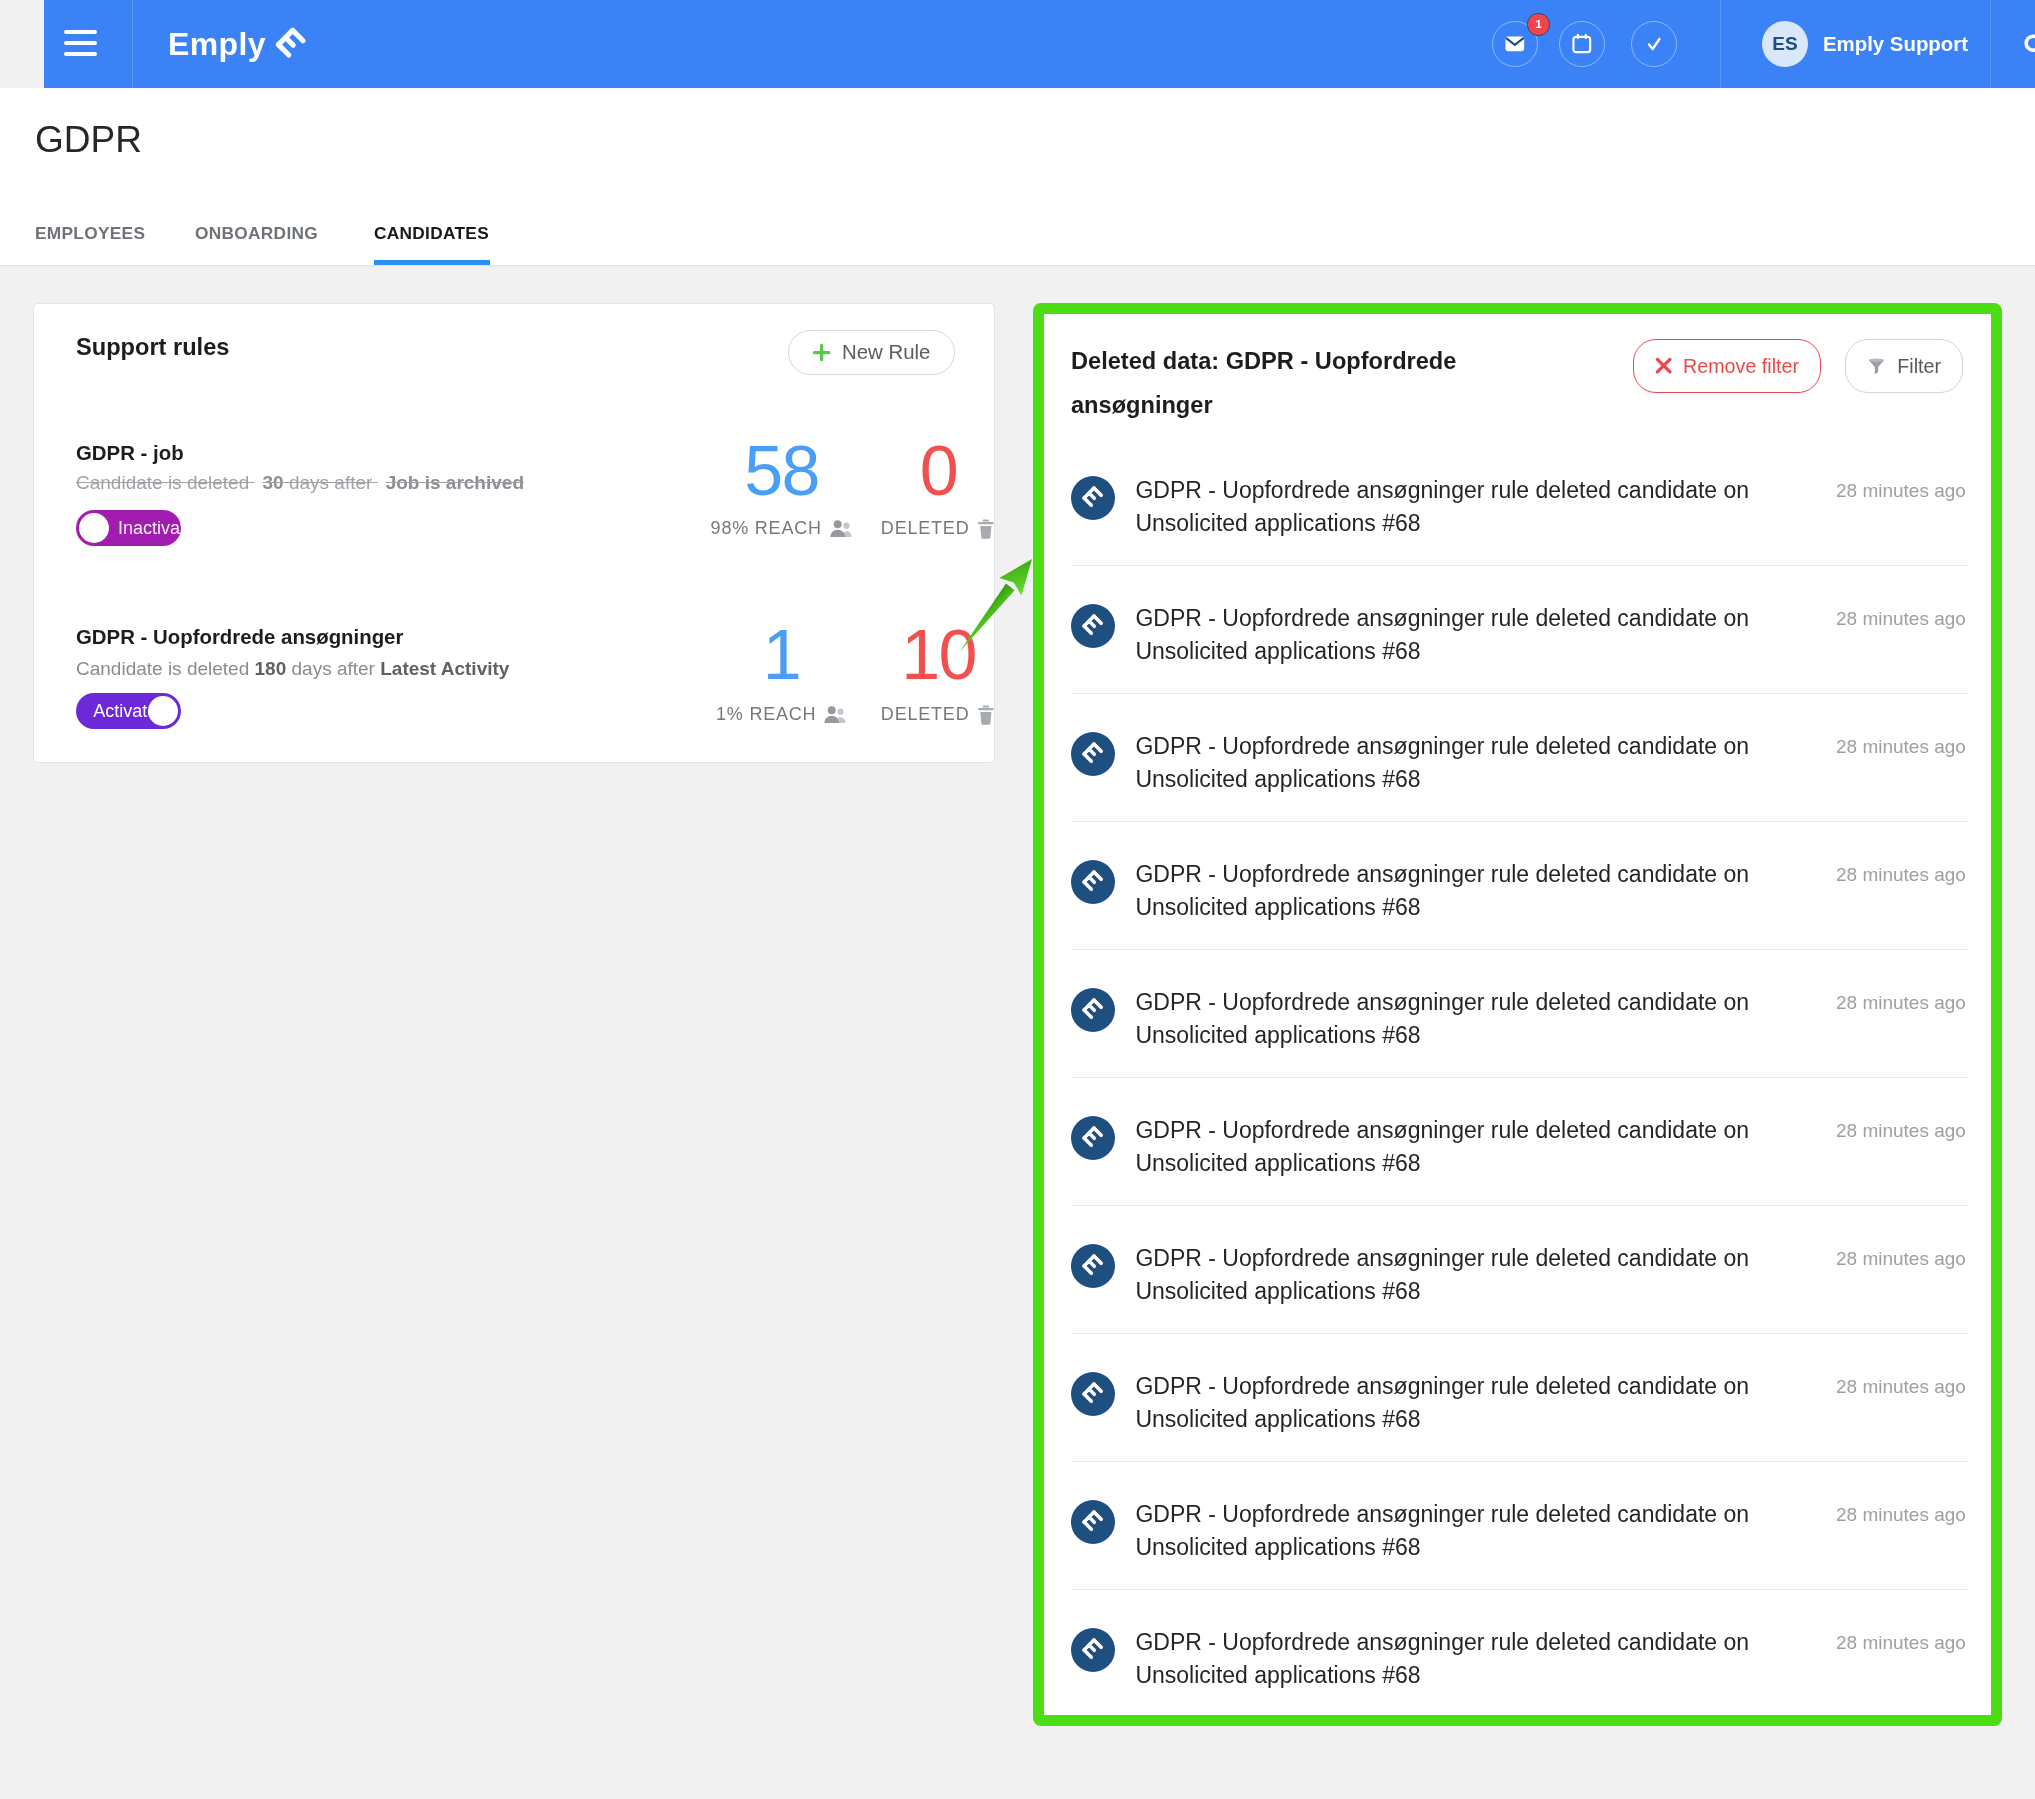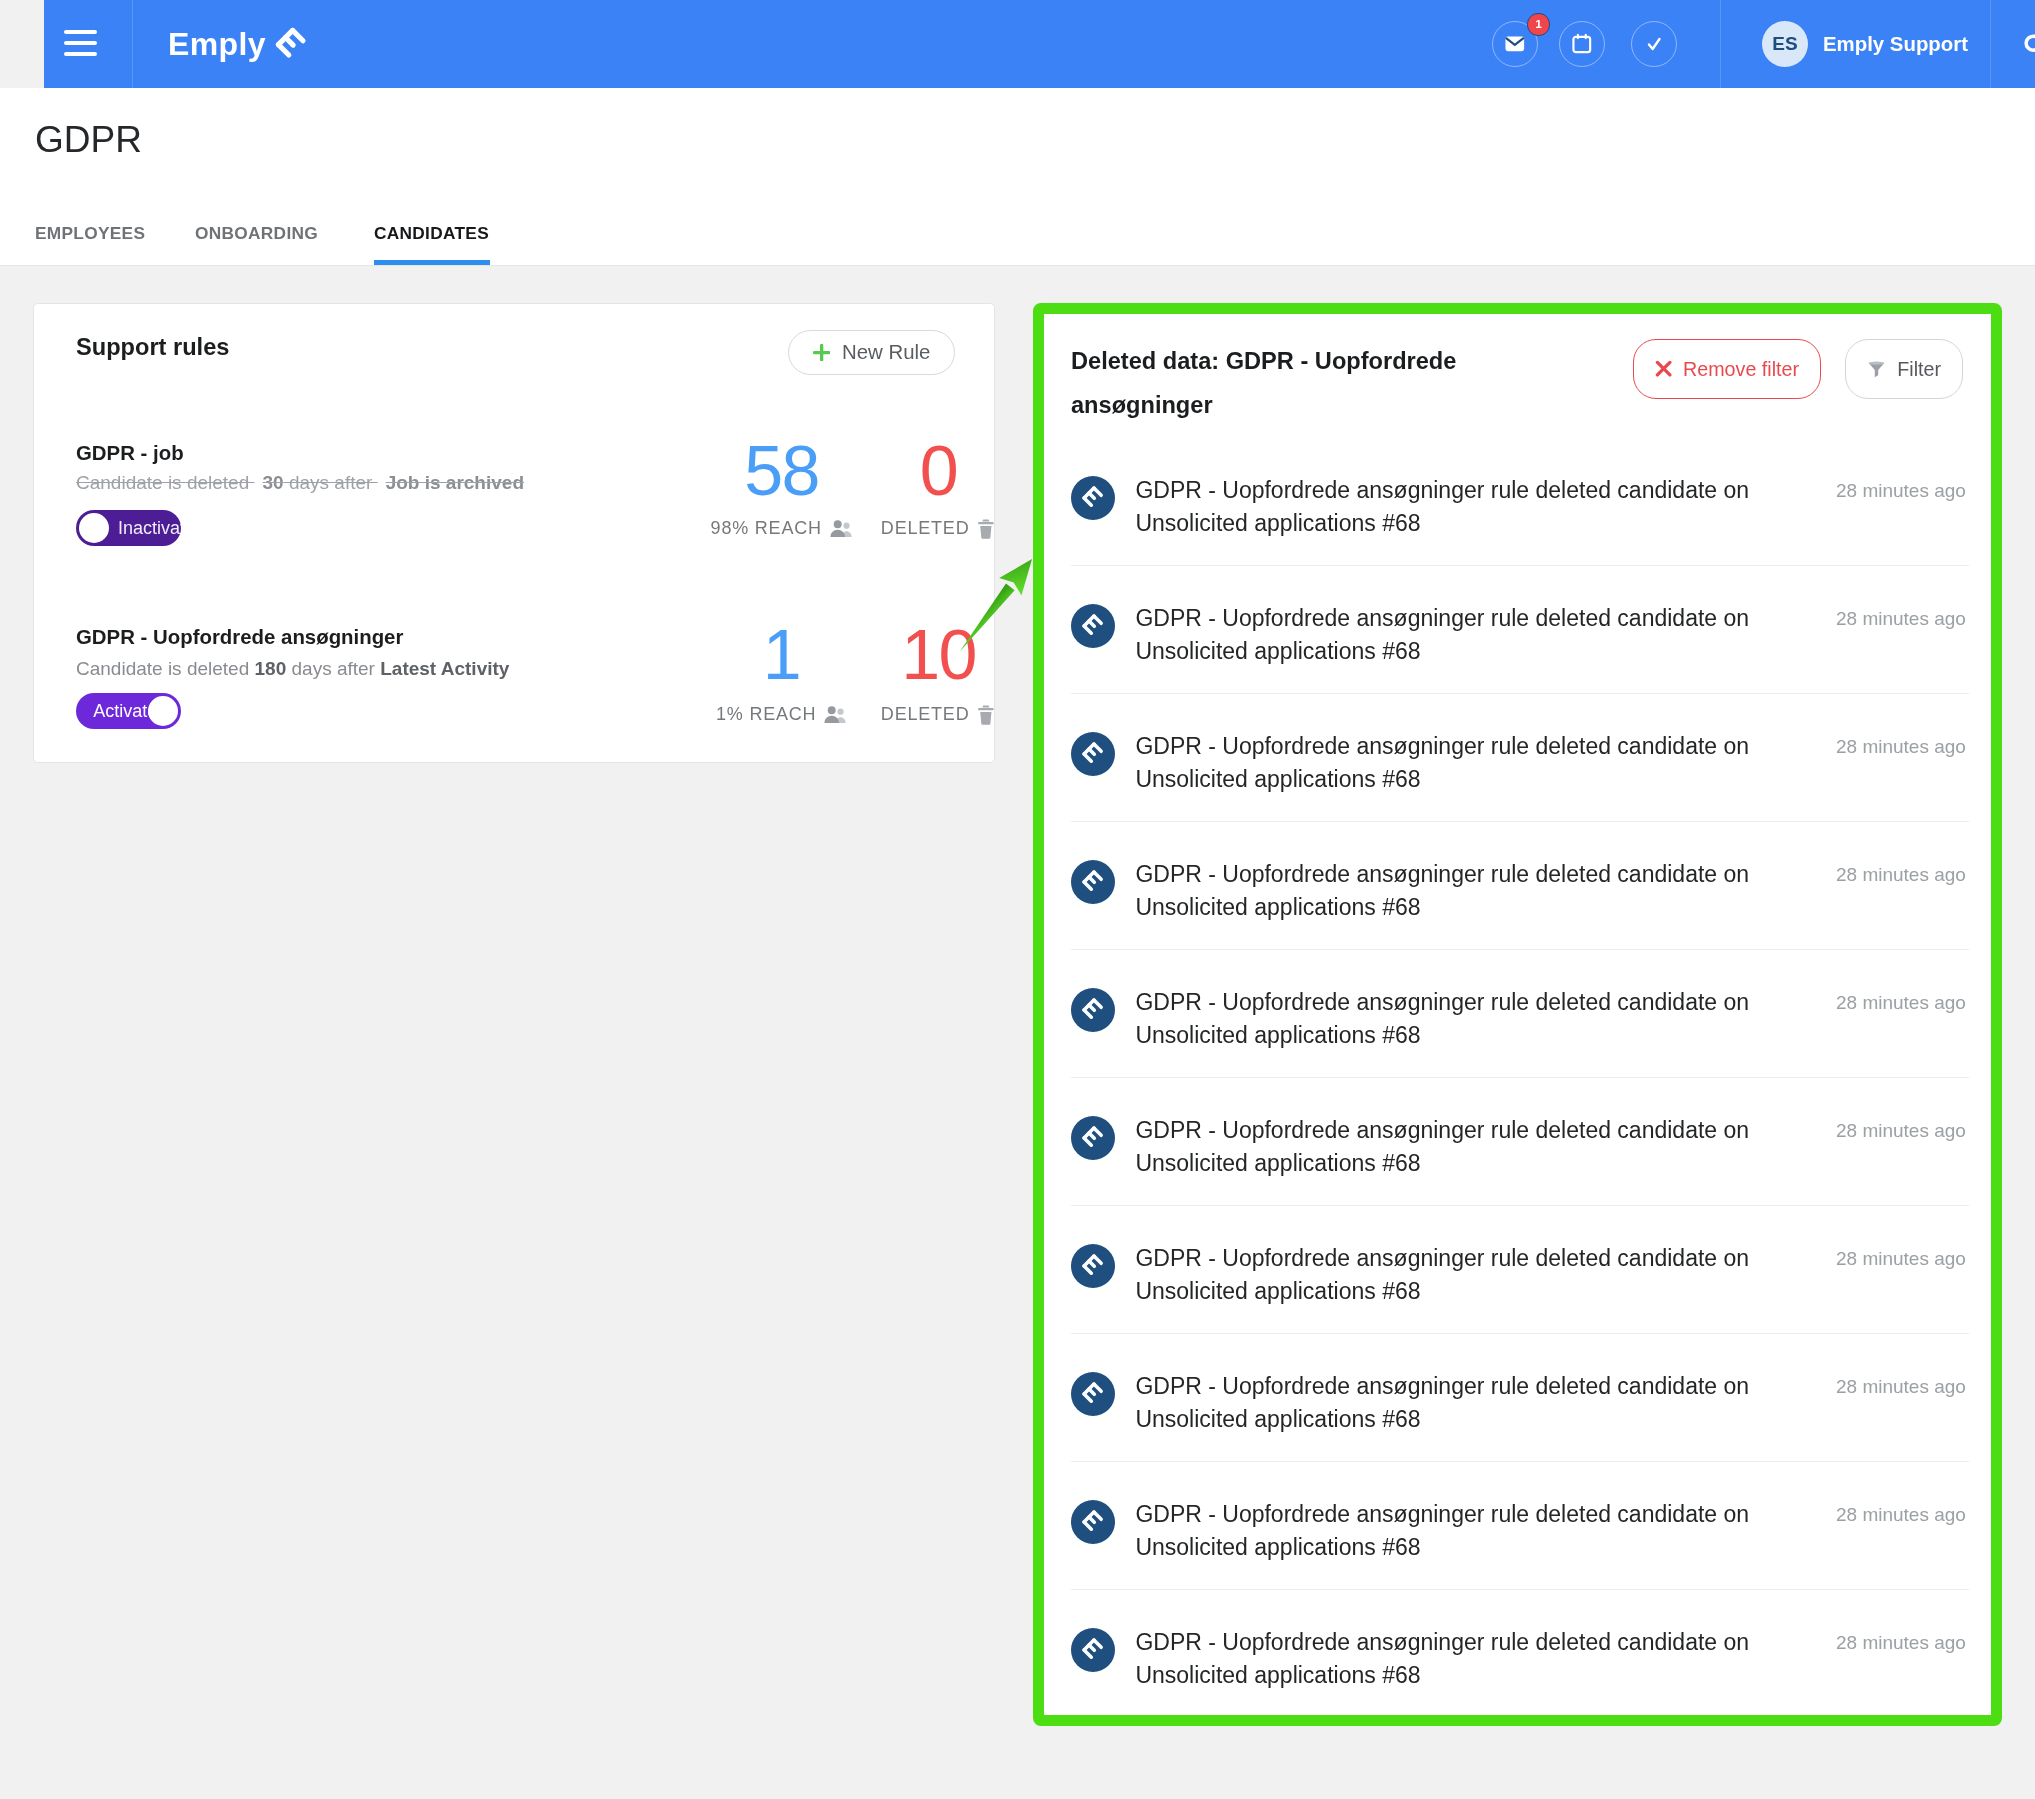--- a/index.html
+++ b/index.html
@@ -42,38 +42,38 @@
     font-size:20.4px;color:#595d61;cursor:pointer;}
   .rule-name{position:absolute;left:42px;font-size:20.4px;font-weight:700;color:#1b1d1f;}
   .rule-desc{position:absolute;left:42px;font-size:19px;}
   .rule-desc.struck{color:#9ea2a6;text-decoration:line-through;}
   .rule-desc.struck b{color:#8b8f93;margin-left:8px;}
   .rule-desc.normal{color:#888c90;}
   .rule-desc.normal b{color:#5e6266;}
   .toggle{position:absolute;left:42px;width:105px;height:36px;border-radius:18px;cursor:pointer;}
   .toggle .knob{position:absolute;top:3.1px;width:30px;height:30px;border-radius:50%;background:#fff;}
   .toggle .t-label{position:absolute;top:0;height:36px;display:flex;align-items:center;font-size:18px;}
-  .toggle.off{background:#4c1d95;}
+  .toggle.off{background:#a21caf;}
   .toggle.off .knob{left:3.1px;}
   .toggle.off .t-label{left:42px;color:rgba(255,255,255,.92);}
   .toggle.on{background:#6d28d9;}
   .toggle.on .knob{right:3.1px;}
   .toggle.on .t-label{left:17.3px;color:#fff;}
   .stat-col{position:absolute;width:165px;text-align:center;}
   .stat-num{font-size:70px;font-weight:200;line-height:1;letter-spacing:-1.6px;}
   .stat-num.blue{color:#4a9ef7;}
   .stat-num.red{color:#f2504f;}
   .stat-label{position:absolute;width:165px;display:flex;align-items:center;justify-content:center;gap:7px;
     font-size:18px;color:#76797c;letter-spacing:0.8px;}
   
   .panel{position:absolute;left:1033px;top:303px;width:969px;height:1423px;background:#fff;
     border:11px solid #4cdd13;border-radius:7.9px;box-sizing:border-box;}
   .panel-title{position:absolute;left:27px;top:25px;width:456px;font-size:23.6px;font-weight:700;
     color:#1b1d1f;line-height:44px;}
-  .pill-btn{position:absolute;top:25px;height:60px;border-radius:23px;background:#fff;
+  .pill-btn{position:absolute;top:25px;height:54px;border-radius:23px;background:#fff;
     display:inline-flex;align-items:center;gap:11px;padding:0 21px;font-size:19.7px;cursor:pointer;box-sizing:border-box;}
   .remove-filter{right:170px;border:1.6px solid #e8494d;color:#e8494d;}
   .filter{right:28px;border:0.8px solid #d5d5d7;color:#55585c;}
   .dd-list{position:absolute;left:27px;right:22px;top:124px;bottom:0;}
   .dd-item{height:128px;border-bottom:0.8px solid #ececee;display:flex;align-items:flex-start;
     padding-top:36px;box-sizing:border-box;}
   .dd-item.last{border-bottom:none;}
   .dd-icon{flex:0 0 44px;width:44px;height:44px;border-radius:50%;background:#1e4f7e;
     display:flex;align-items:center;justify-content:center;margin-top:1.6px;}
   .dd-text{margin-left:20.4px;width:629px;font-size:23px;color:#232527;line-height:33px;}

